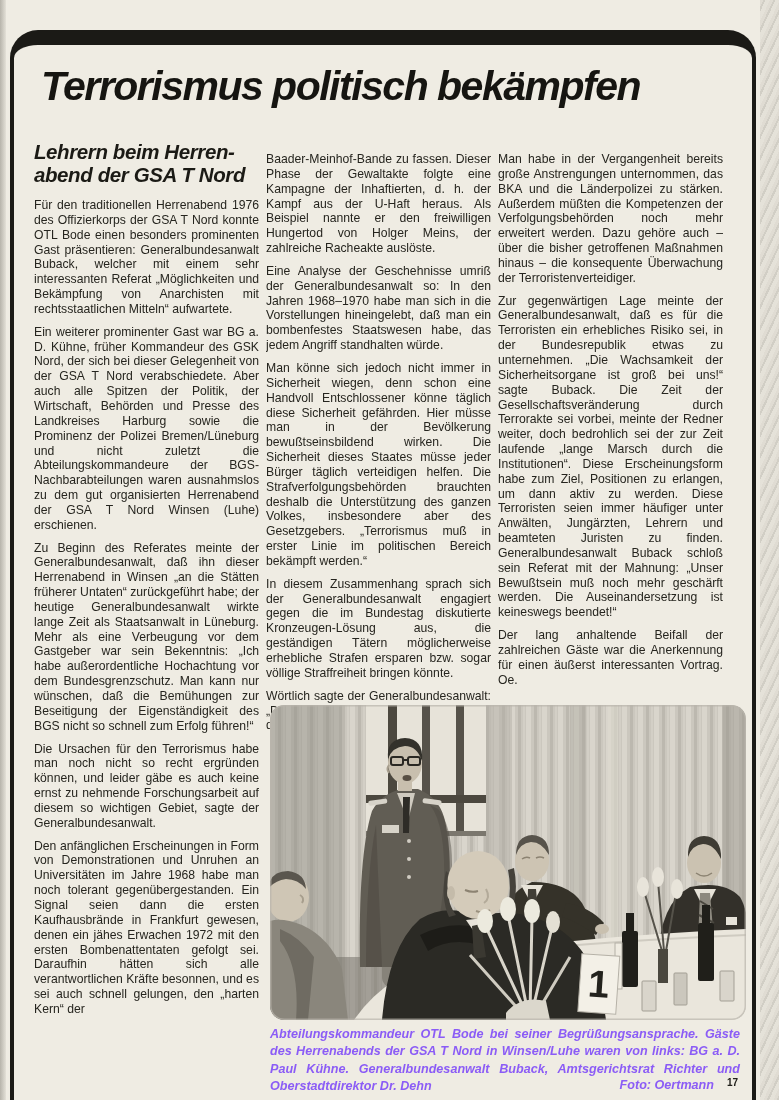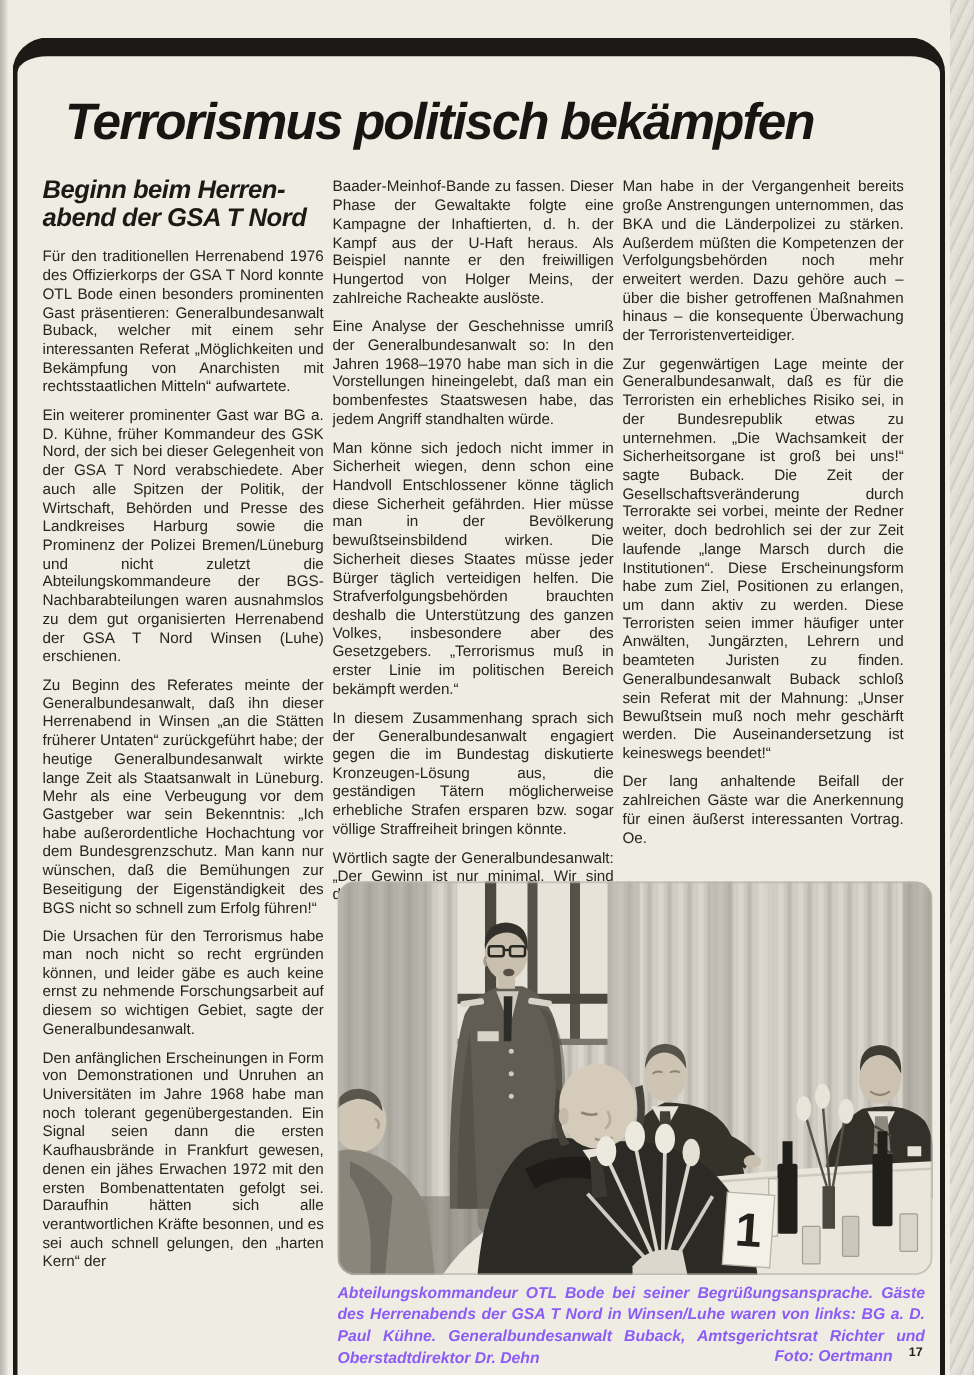--- a/index.html
+++ b/index.html
@@ -8,32 +8,32 @@
         font-family:"Liberation Sans",sans-serif;color:#24231d;}
   
   .scan-left{position:absolute;left:0;top:0;width:6px;height:100%;
              background:linear-gradient(90deg,#b7b4ab,#e4e1d8);}
   .scan-right{position:absolute;left:760px;top:0;width:19px;height:100%;opacity:.85;
               background:repeating-linear-gradient(115deg,#ddd9d0 0 3px,#ccc9c0 3px 5px,#e3e0d7 5px 9px);}
   
   .frame{position:absolute;left:10px;top:30px;width:746px;height:1100px;box-sizing:border-box;
          border:4px solid #1b1a16;border-top-width:15px;border-bottom:none;
          border-radius:28px 28px 0 0;}
-  .page-title{position:absolute;left:36px;top:58px;margin:16px;width:690px;
+  .page-title{position:absolute;left:36px;top:58px;margin:5px;width:690px;
               font-size:41px;font-weight:700;font-style:italic;letter-spacing:-1.5px;
               color:#161511;white-space:nowrap;}
   
   .col{position:absolute;top:140px;width:225px;height:955px;overflow:hidden;}
   .col-1{left:34px;} .col-2{left:266px;} .col-3{left:498px;}
   .article-heading{margin:0 0 12px 0;font-size:20.5px;line-height:23px;font-weight:700;
                    font-style:italic;letter-spacing:-0.4px;color:#1b1a15;}
   .article-heading span{display:block;}
   .col p{margin:0 0 8px 0;font-size:12.2px;line-height:14.85px;text-align:justify;
          text-justify:inter-word;color:#26251f;}
-  .col-2 p:first-child, .col-3 p:first-child{margin-top:2px;}
+  .col-2 p:first-child, .col-3 p:first-child{margin-top:12px;}
   
   .photo{position:absolute;left:270px;top:705px;width:476px;height:315px;}
   .photo svg{display:block;border-radius:14px;}
   
   .caption{position:absolute;left:270px;top:1026px;width:470px;
            font-size:12.6px;line-height:17.4px;font-weight:700;font-style:italic;
            text-align:justify;color:#8b5cf6;}
   .photo-credit{position:absolute;right:26px;bottom:1px;font-weight:700;font-style:italic;
                 background:transparent;}
   .page-number{position:absolute;left:727px;top:1077px;font-size:10px;font-weight:700;
@@ -44,21 +44,21 @@
 
 <div class="page">
   <div class="scan-left"></div>
   <div class="scan-right"></div>
   <div class="frame"></div>
 
   <h1 class="page-title">Terrorismus politisch bekämpfen</h1>
 
   <div class="col col-1">
     <h2 class="article-heading">
-      <span>Beginn beim Herren-</span>
+      <span>Lehrern beim Herren-</span>
       <span>abend der GSA T Nord</span>
     </h2>
     <p>Für den traditionellen Herrenabend 1976 des Offizierkorps der GSA T Nord konnte OTL Bode einen besonders prominenten Gast präsentieren: Generalbundesanwalt Buback, welcher mit einem sehr interessanten Referat „Möglichkeiten und Bekämpfung von Anarchisten mit rechtsstaatlichen Mitteln“ aufwartete.</p>
     <p>Ein weiterer prominenter Gast war BG a. D. Kühne, früher Kommandeur des GSK Nord, der sich bei dieser Gelegenheit von der GSA T Nord verabschiedete. Aber auch alle Spitzen der Politik, der Wirtschaft, Behörden und Presse des Landkreises Harburg sowie die Prominenz der Polizei Bremen/Lüneburg und nicht zuletzt die Abteilungskommandeure der BGS-Nachbarabteilungen waren ausnahmslos zu dem gut organisierten Herrenabend der GSA T Nord Winsen (Luhe) erschienen.</p>
     <p>Zu Beginn des Referates meinte der Generalbundesanwalt, daß ihn dieser Herrenabend in Winsen „an die Stätten früherer Untaten“ zurückgeführt habe; der heutige Generalbundesanwalt wirkte lange Zeit als Staatsanwalt in Lüneburg. Mehr als eine Verbeugung vor dem Gastgeber war sein Bekenntnis: „Ich habe außerordentliche Hochachtung vor dem Bundesgrenzschutz. Man kann nur wünschen, daß die Bemühungen zur Beseitigung der Eigenständigkeit des BGS nicht so schnell zum Erfolg führen!“</p>
     <p>Die Ursachen für den Terrorismus habe man noch nicht so recht ergründen können, und leider gäbe es auch keine ernst zu nehmende Forschungsarbeit auf diesem so wichtigen Gebiet, sagte der Generalbundesanwalt.</p>
     <p>Den anfänglichen Erscheinungen in Form von Demonstrationen und Unruhen an Universitäten im Jahre 1968 habe man noch tolerant gegenübergestanden. Ein Signal seien dann die ersten Kaufhausbrände in Frankfurt gewesen, denen ein jähes Erwachen 1972 mit den ersten Bombenattentaten gefolgt sei. Daraufhin hätten sich alle verantwortlichen Kräfte besonnen, und es sei auch schnell gelungen, den „harten Kern“ der</p>
   </div>
 
   <div class="col col-2">

